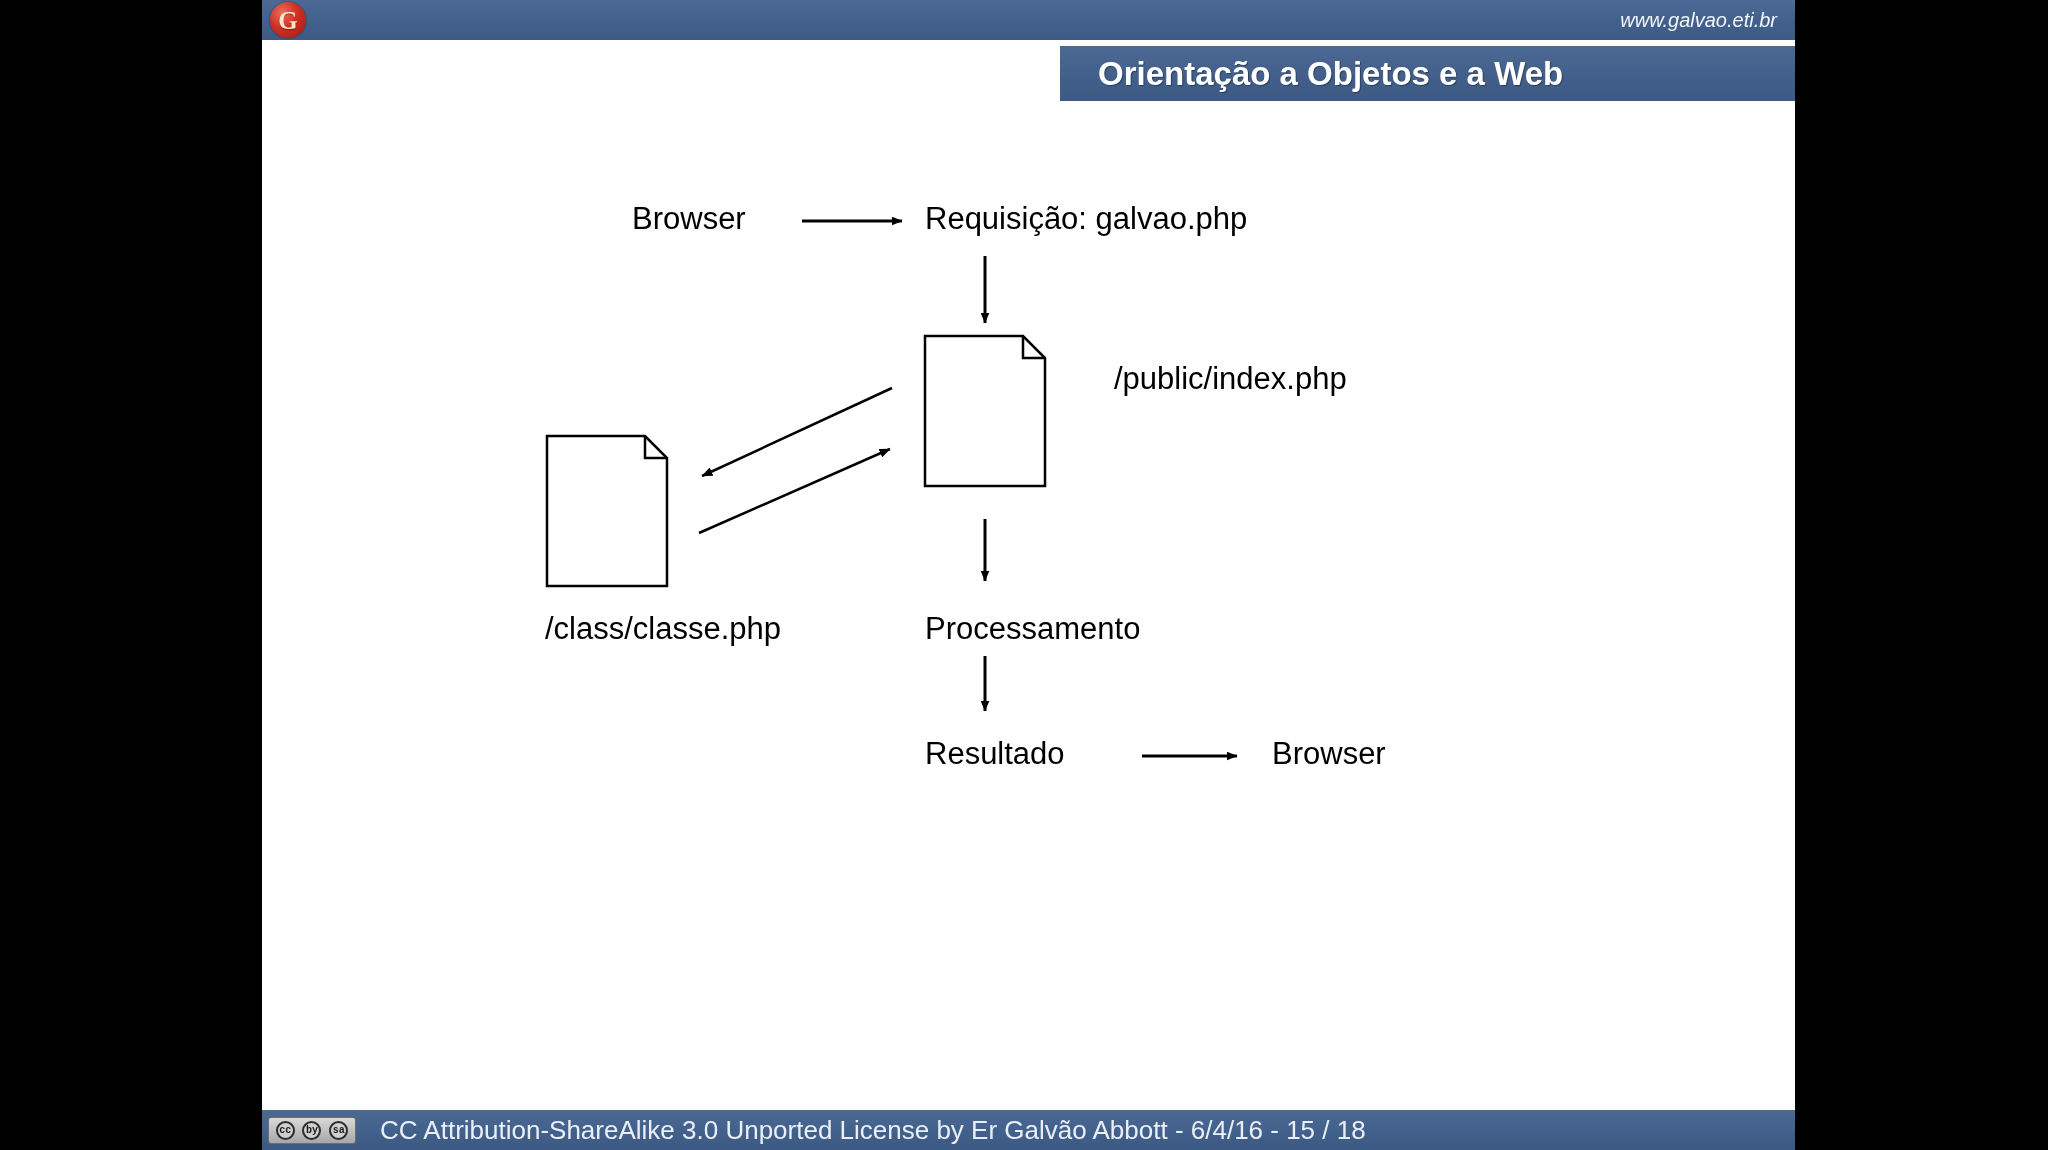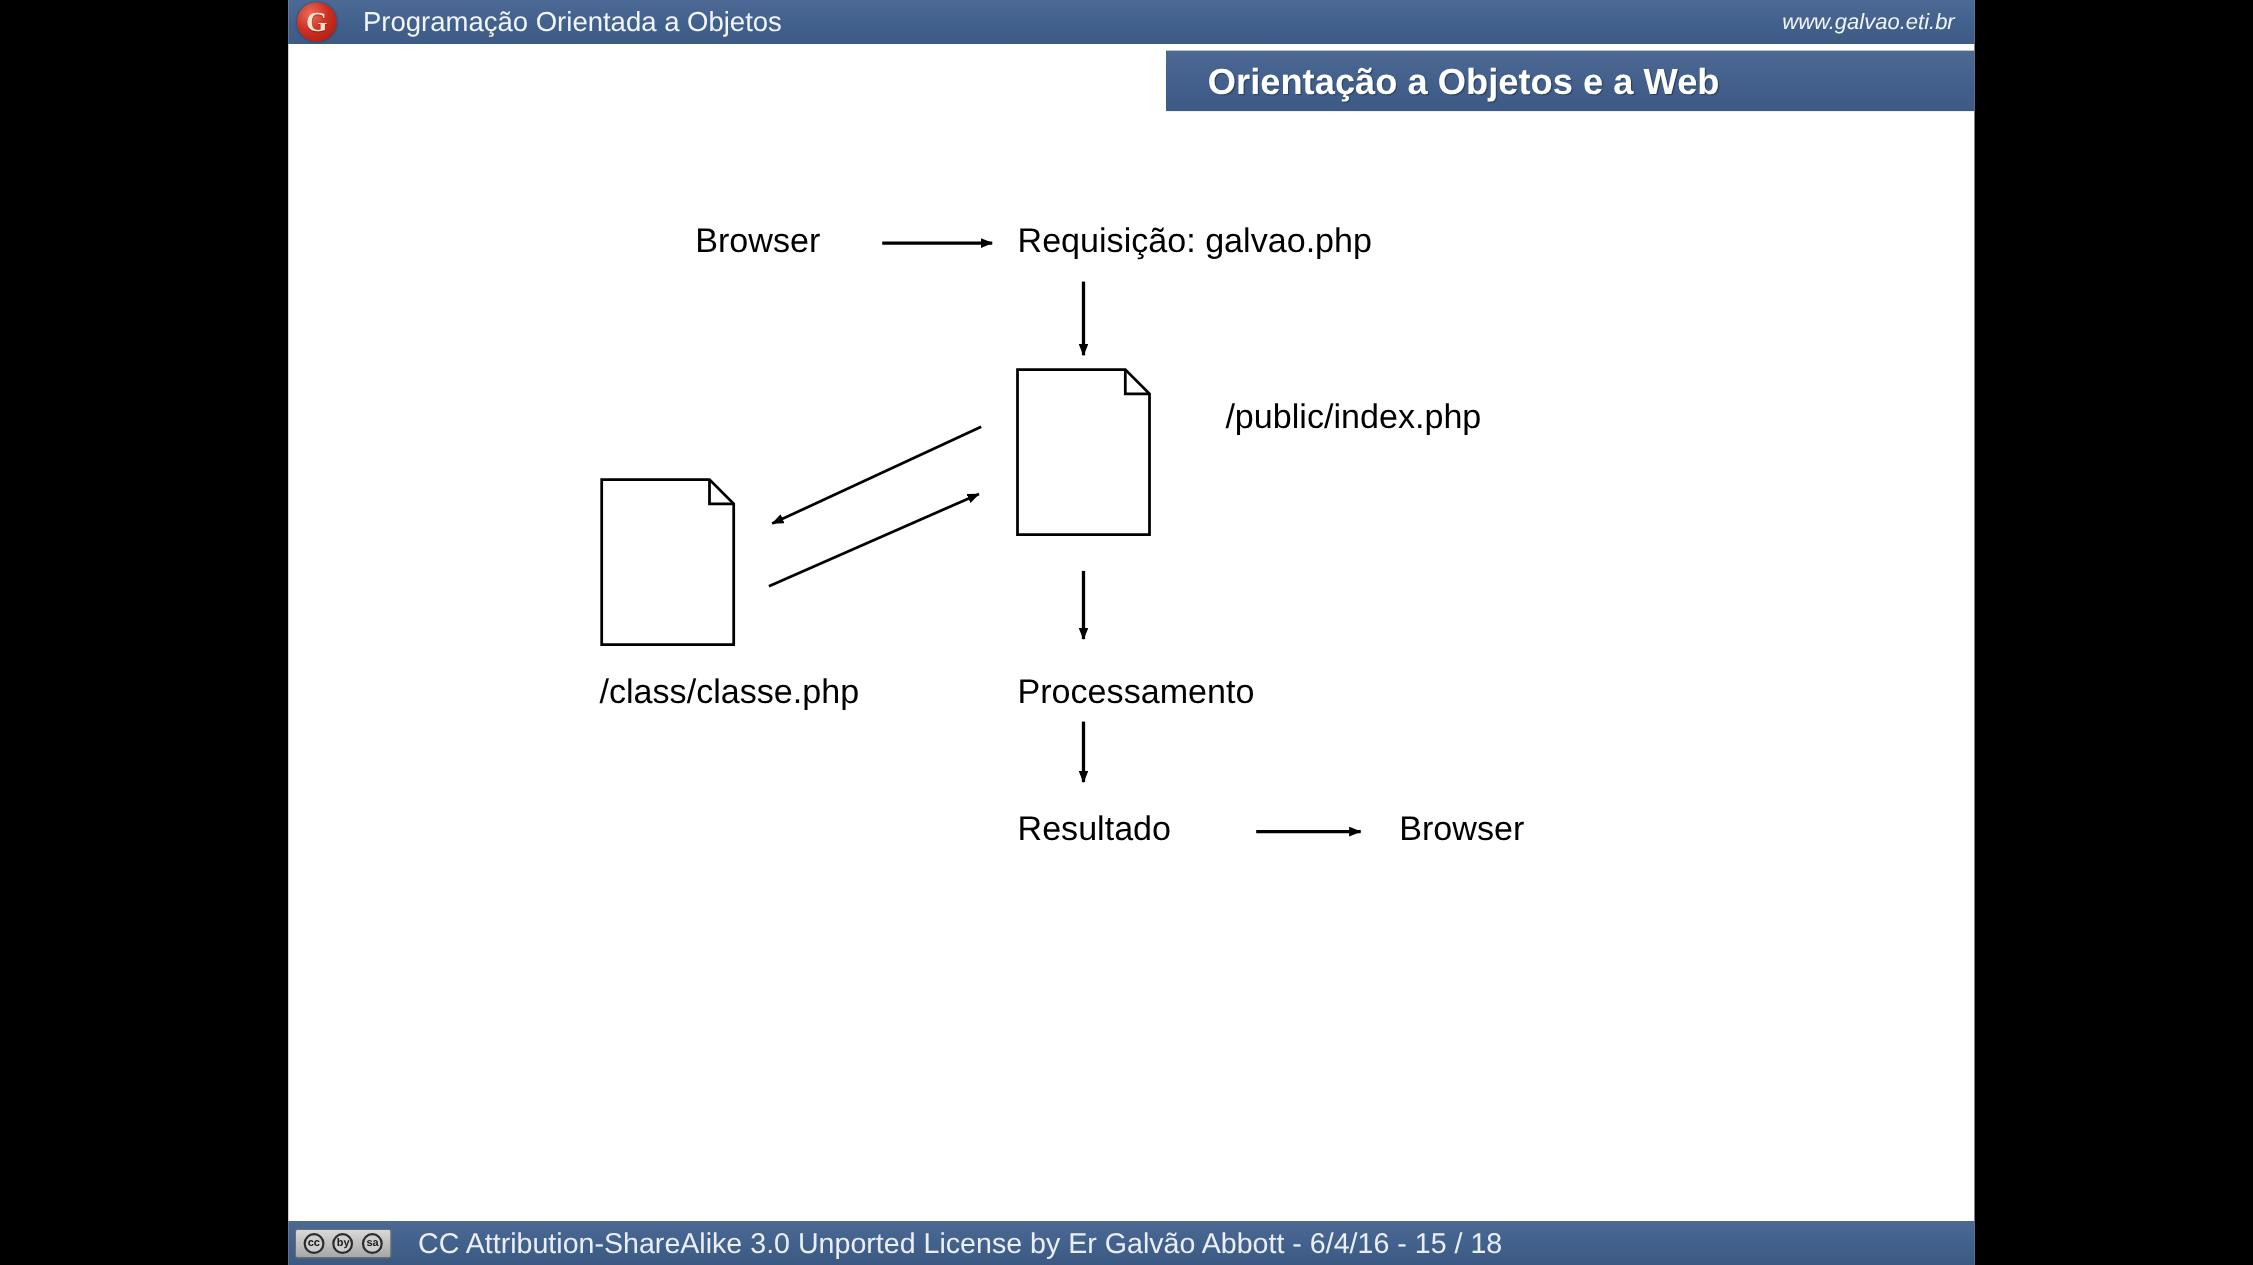--- a/index.html
+++ b/index.html
@@ -146,21 +146,21 @@
     height: 19px;
     border-radius: 50%;
     border: 2px solid #2c2c2c;
     background: #cfcfcf;
     display: flex;
     align-items: center;
     justify-content: center;
     font-size: 10px;
     font-weight: bold;
     color: #1a1a1a;
-    font-family: Liberation Sans, sans-serif;
+    font-family: Liberation Mono, monospace;
     box-sizing: border-box;
   }
   #footer-text {
     position: absolute;
     left: 118px;
     top: 0;
     height: 40px;
     line-height: 40px;
     font-size: 26px;
     color: #eaeff6;
@@ -169,21 +169,20 @@
 </style>
 </head>
 <body>
 
 <div id="slide-root">
 
   <div id="slide-header">
     <div id="header-logo">
       <span class="g-letter">G</span>
     </div>
-    <div id="header-title">Programação Orientada a Objetos</div>
     <div id="header-site">www.galvao.eti.br</div>
   </div>
 
   <div id="section-banner">
     <span class="banner-text">Orientação a Objetos e a Web</span>
   </div>
 
   <div id="diagram">
 
     <svg width="1533" height="972" viewBox="0 0 1533 972">

